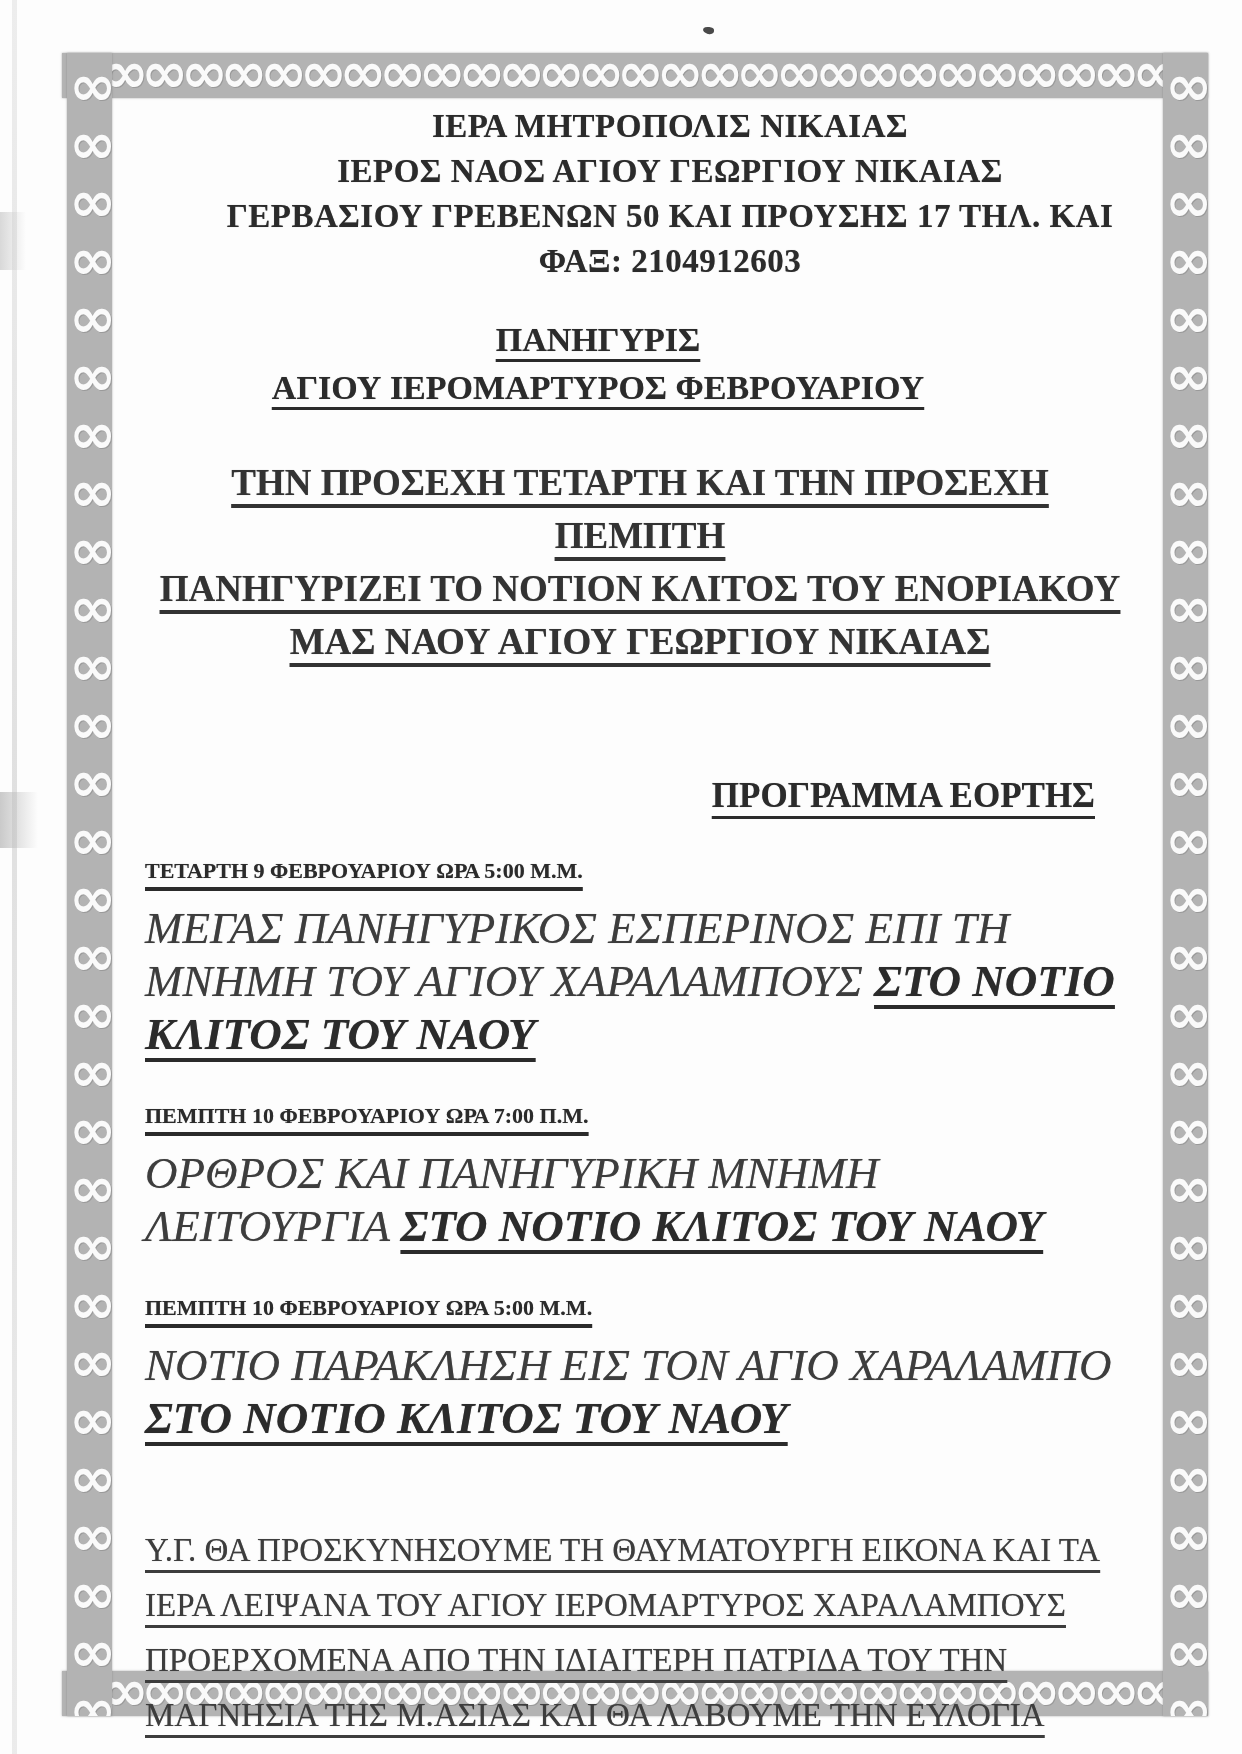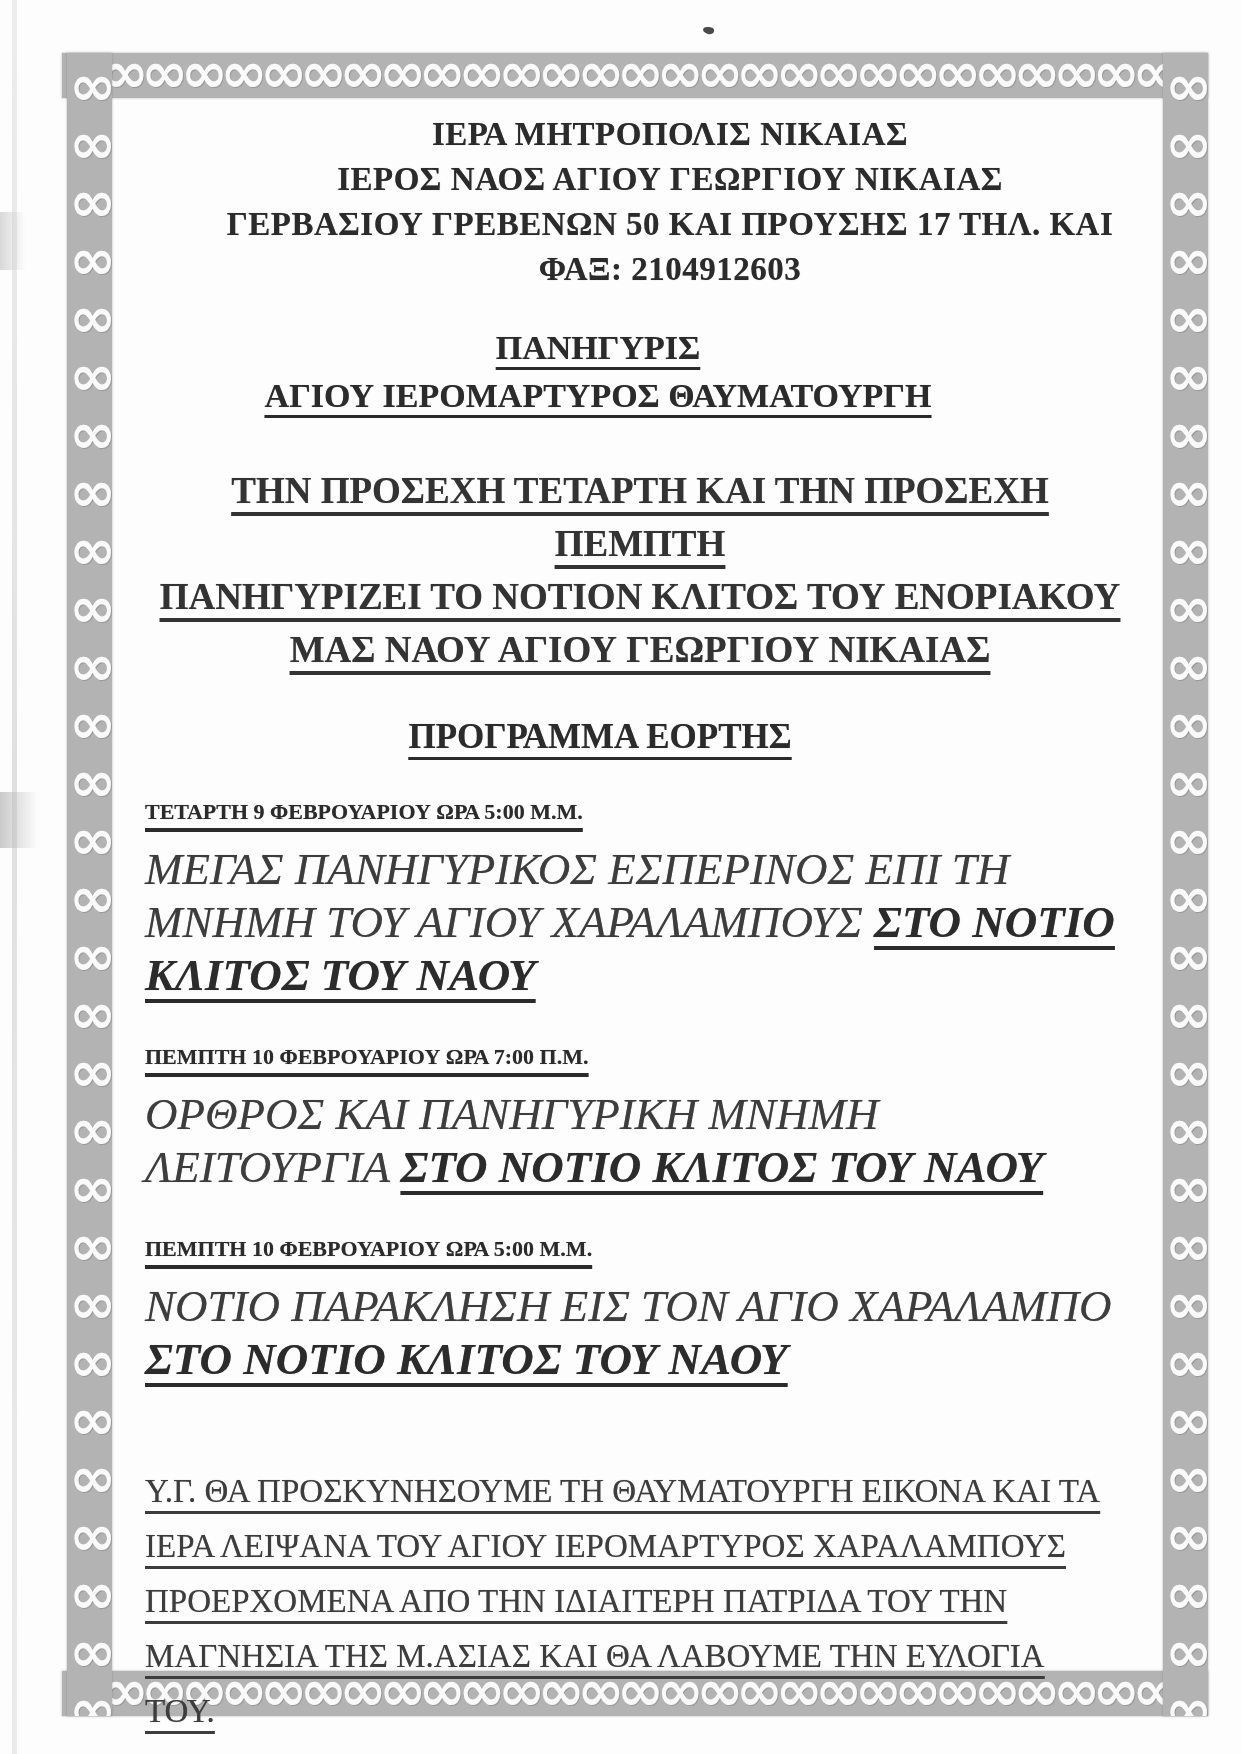--- a/index.html
+++ b/index.html
@@ -82,21 +82,21 @@
     position: absolute;
     left: 117px;
     top: 98px;
     width: 1046px;
     padding: 0 28px;
     box-sizing: border-box;
     text-shadow: 0 0 .7px rgba(40,40,40,.55);
   }
 
   .letterhead {
-    margin-top: 14px;
+    margin-top: 6px;
     text-align: center;
     position: relative;
     left: 30px;
     font-weight: bold;
     font-size: 33px;
     line-height: 45px;
     letter-spacing: .5px;
     color: #2b2b2b;
   }
 
@@ -126,22 +126,22 @@
     color: #333333;
   }
   .announcement .line {
     display: inline-block;
     text-decoration: underline;
     text-decoration-thickness: 3.5px;
     text-underline-offset: 9px;
   }
 
   .program-heading {
-    margin-top: 41px;
-    text-align: center;
+    margin-top: 108px;
+    text-align: right;
     position: relative;
     left: -40px;
     font-weight: bold;
     font-size: 35px;
     color: #2b2b2b;
   }
   .program-heading .line {
     display: inline-block;
     text-decoration: underline;
     text-decoration-thickness: 3px;
@@ -207,21 +207,21 @@
 
     <div class="letterhead">
       <div>ΙΕΡΑ ΜΗΤΡΟΠΟΛΙΣ ΝΙΚΑΙΑΣ</div>
       <div>ΙΕΡΟΣ ΝΑΟΣ ΑΓΙΟΥ ΓΕΩΡΓΙΟΥ ΝΙΚΑΙΑΣ</div>
       <div>ΓΕΡΒΑΣΙΟΥ ΓΡΕΒΕΝΩΝ 50 ΚΑΙ ΠΡΟΥΣΗΣ  17 ΤΗΛ. ΚΑΙ</div>
       <div>ΦΑΞ: 2104912603</div>
     </div>
 
     <div class="feast-title">
       <div><span class="line">ΠΑΝΗΓΥΡΙΣ</span></div>
-      <div><span class="line">ΑΓΙΟΥ ΙΕΡΟΜΑΡΤΥΡΟΣ ΘΑΥΜΑΤΟΥΡΓΗ</span></div>
+      <div><span class="line">ΑΓΙΟΥ ΙΕΡΟΜΑΡΤΥΡΟΣ ΦΕΒΡΟΥΑΡΙΟΥ</span></div>
     </div>
 
     <div class="announcement">
       <div><span class="line">ΤΗΝ ΠΡΟΣΕΧΗ ΤΕΤΑΡΤΗ ΚΑΙ ΤΗΝ ΠΡΟΣΕΧΗ ΠΕΜΠΤΗ</span></div>
       <div><span class="line">ΠΑΝΗΓΥΡΙΖΕΙ ΤΟ ΝΟΤΙΟΝ ΚΛΙΤΟΣ ΤΟΥ ΕΝΟΡΙΑΚΟΥ</span></div>
       <div><span class="line">ΜΑΣ ΝΑΟΥ ΑΓΙΟΥ ΓΕΩΡΓΙΟΥ ΝΙΚΑΙΑΣ</span></div>
     </div>
 
     <div class="program-heading">
       <span class="line">ΠΡΟΓΡΑΜΜΑ ΕΟΡΤΗΣ</span>

